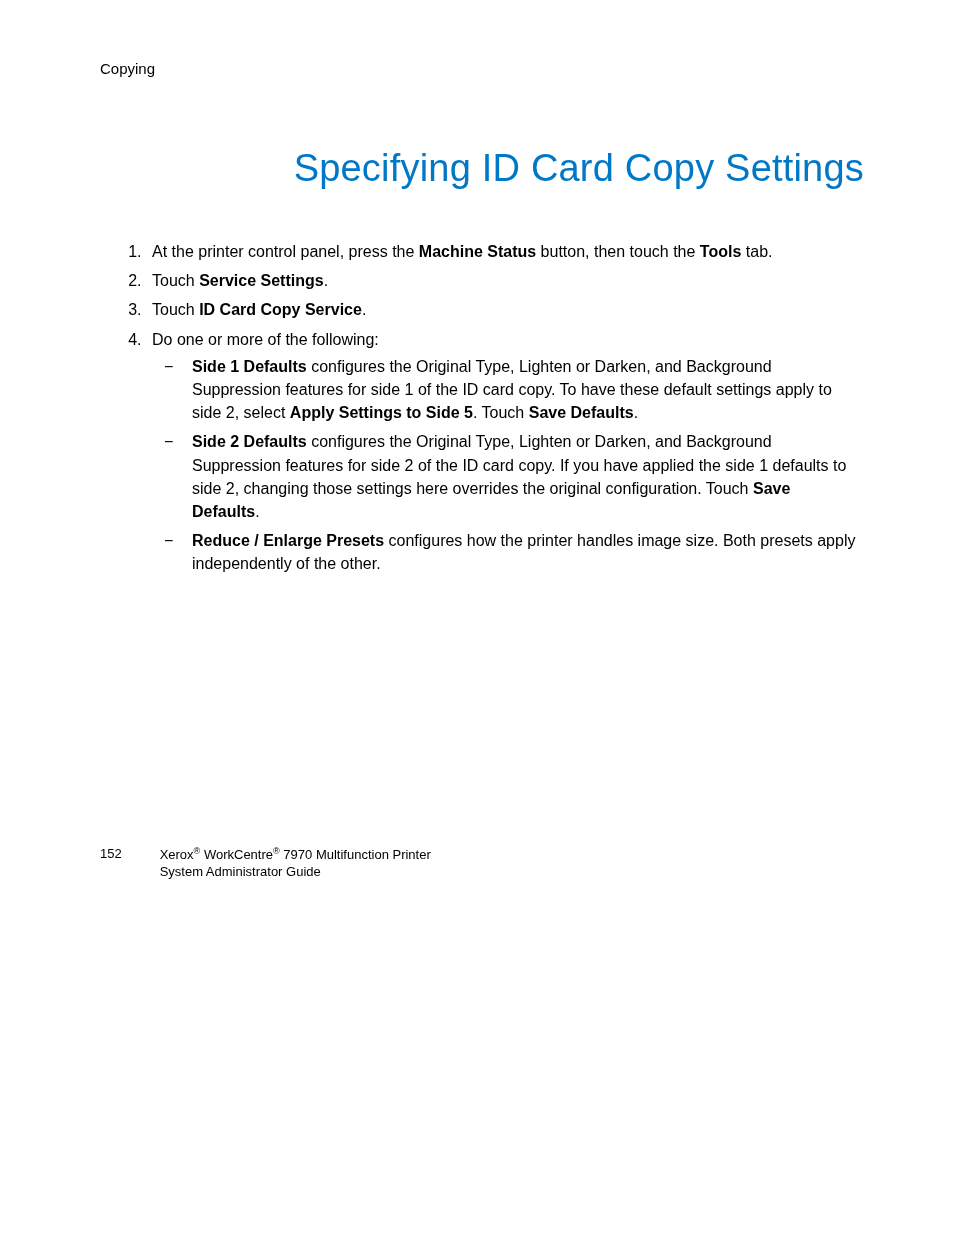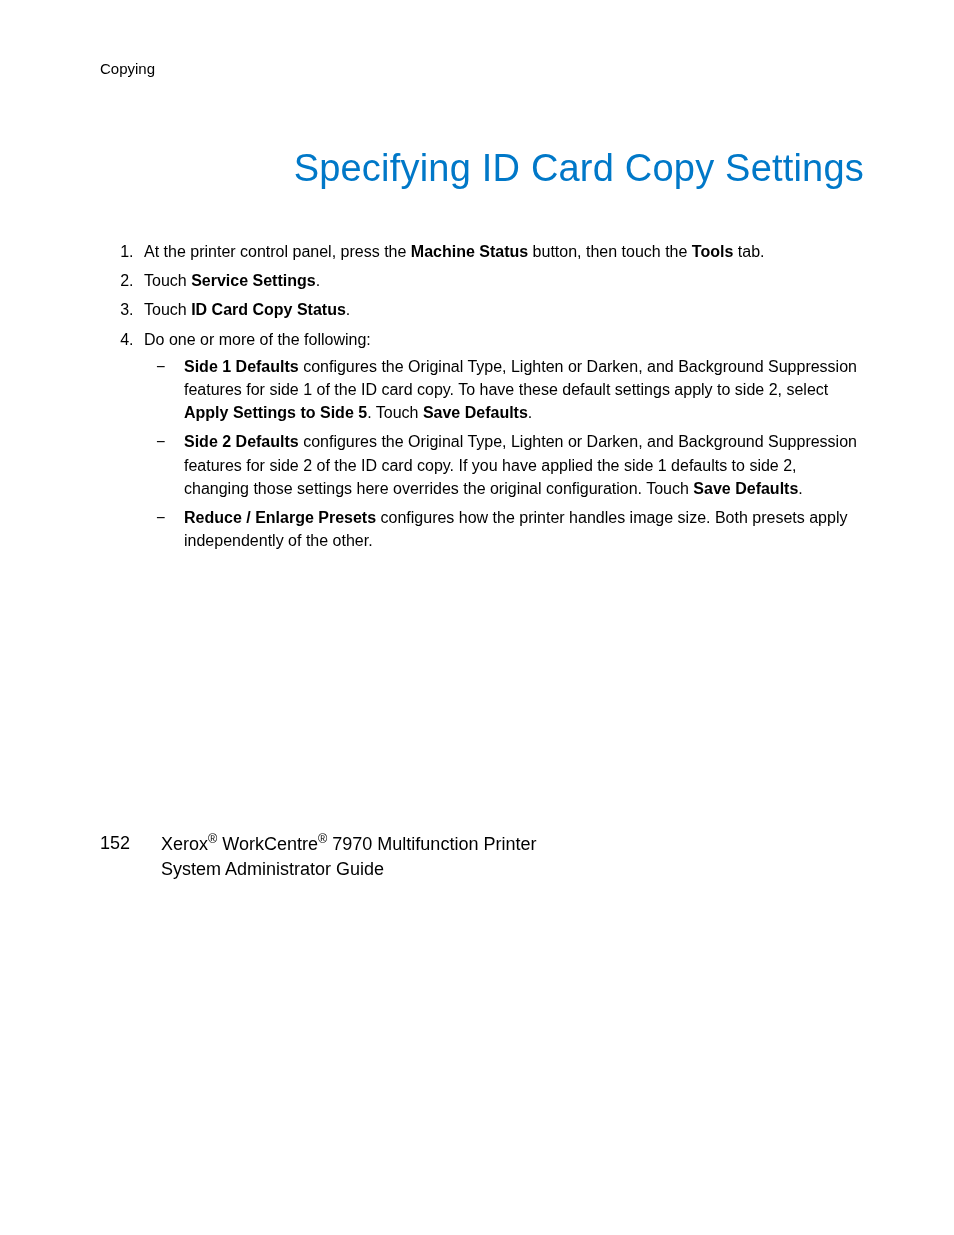--- a/index.html
+++ b/index.html
@@ -28,21 +28,21 @@
     font-family: "Segoe UI Light", "Segoe UI", Arial, sans-serif;
     font-weight: 300;
     color: #0078c8;
     font-size: 38px;
     margin: 0 0 50px 0;
     letter-spacing: 0.2px;
     text-align: right;
   }
   ol.main-list {
     list-style: decimal;
-    margin: 0;
+    margin: 8px;
     padding-left: 38px;
     font-size: 16px;
     line-height: 1.45;
   }
   ol.main-list > li {
     padding-left: 6px;
     margin-bottom: 6px;
   }
   .sub-dash {
     list-style: none;
@@ -66,21 +66,21 @@
     padding-left: 44px;
   }
   ul.sub-bullet > li {
     margin-bottom: 6px;
   }
   b { font-weight: 700; }
   .footer {
     position: absolute;
     left: 100px;
     bottom: 70px;
-    font-size: 18px;
+    font-size: 13px;
     line-height: 1.35;
   }
   .footer .pagenum {
     display: inline-block;
     width: 56px;
     vertical-align: top;
   }
   .footer .ftext {
     display: inline-block;
     vertical-align: top;
@@ -91,21 +91,21 @@
 <body>
 
 <div class="page">
   <div class="header">Copying</div>
 
   <h1 class="title">Specifying ID Card Copy Settings</h1>
 
   <ol class="main-list" id="main-list">
       <li>At the printer control panel, press the <b>Machine Status</b> button, then touch the <b>Tools</b> tab.</li>
       <li>Touch <b>Service Settings</b>.</li>
-      <li>Touch <b>ID Card Copy Status</b>.</li>
+      <li>Touch <b>ID Card Copy Service</b>.</li>
       <li>Do one or more of the following:<ul class="sub-dash">
           <li><b>Side 1 Defaults</b> configures the Original Type, Lighten or Darken, and Background Suppression features for side 1 of the ID card copy. To have these default settings apply to side 2, select <b>Apply Settings to Side 5</b>. Touch <b>Save Defaults</b>.</li>
           <li><b>Side 2 Defaults</b> configures the Original Type, Lighten or Darken, and Background Suppression features for side 2 of the ID card copy. If you have applied the side 1 defaults to side 2, changing those settings here overrides the original configuration. Touch <b>Save Defaults</b>.</li>
           <li><b>Reduce / Enlarge Presets</b> configures how the printer handles image size. Both presets apply independently of the other.</li>
         </ul></li>
     </ol>
 
   <div class="footer">
     <span class="pagenum">152</span>
     <span class="ftext">

